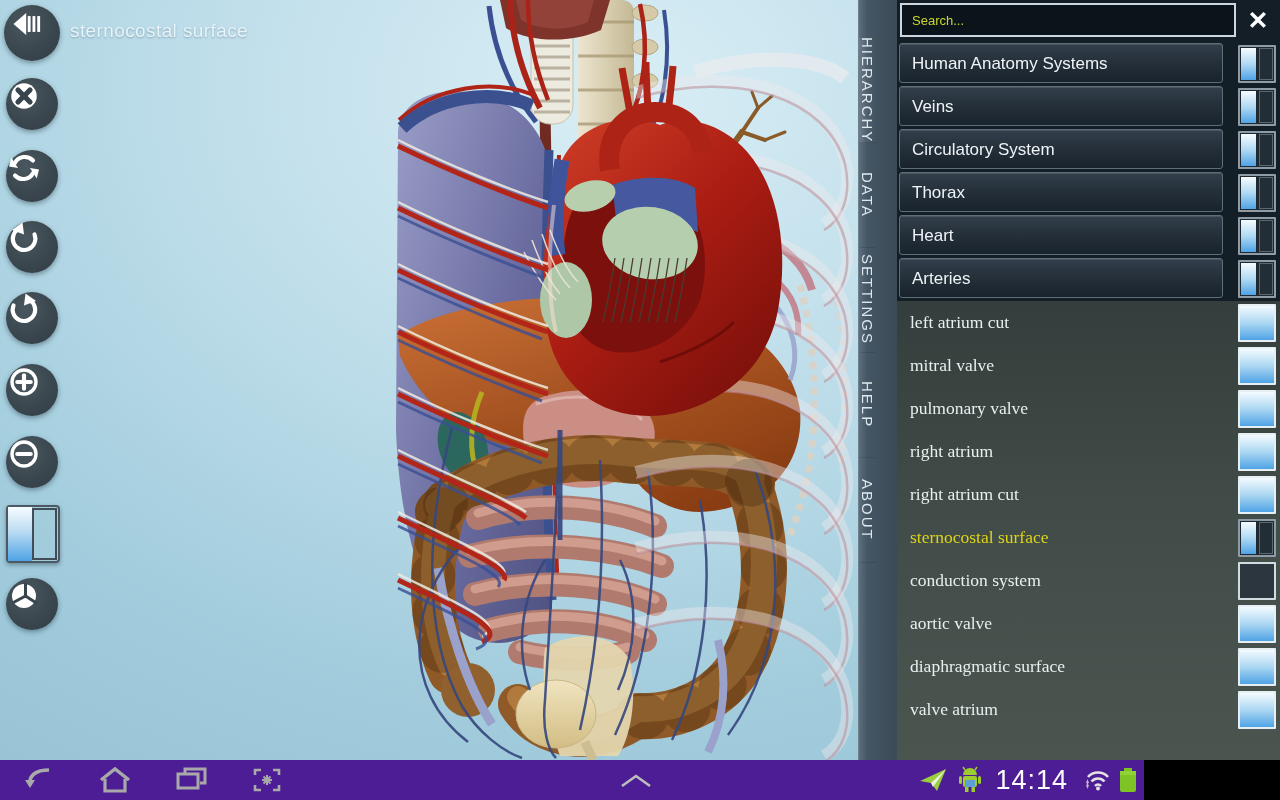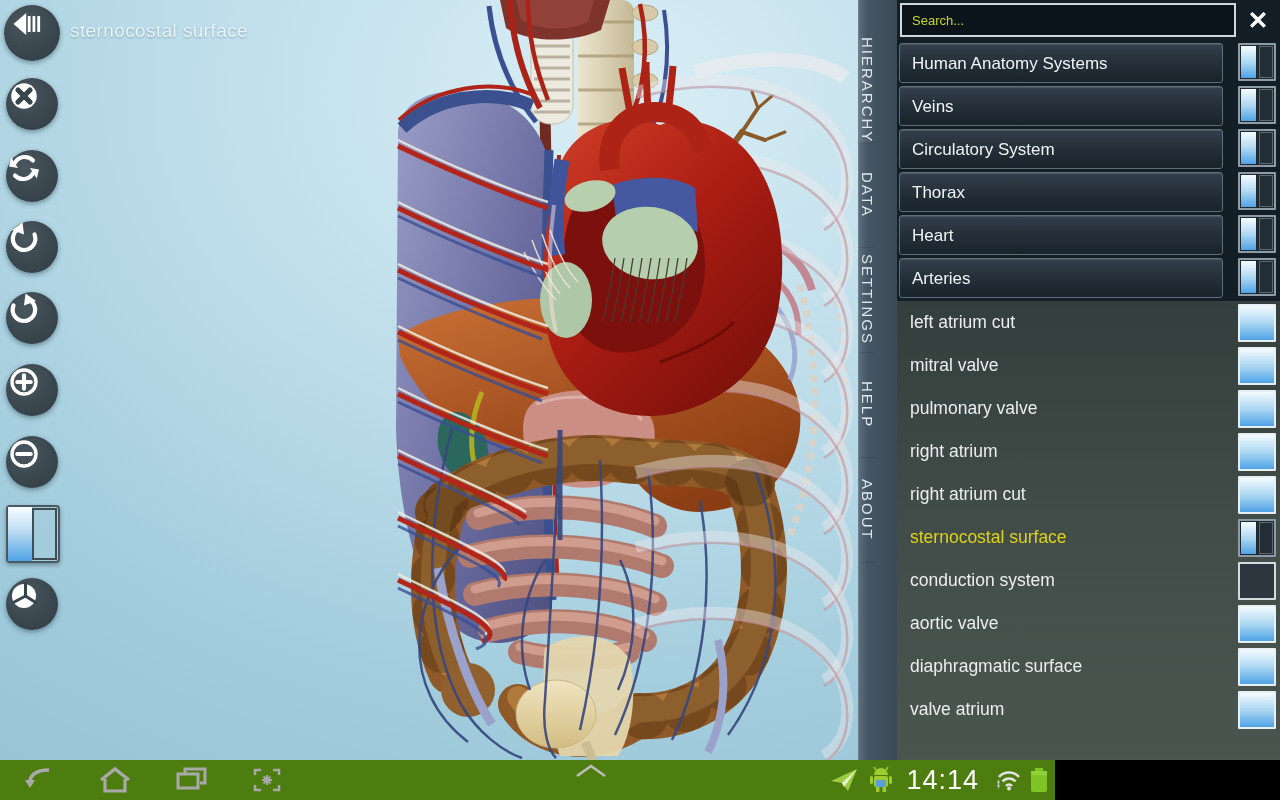--- a/index.html
+++ b/index.html
@@ -32,43 +32,43 @@
   .vtab.active{background:linear-gradient(90deg,rgba(255,255,255,.10),rgba(255,255,255,0));}
   
   .panel{position:absolute;left:897px;top:0;width:383px;height:760px;background:#141e27;}
   .search-row{display:flex;align-items:center;height:40px;}
   .search-box{flex:1;height:30px;margin:3px 0 3px 3px;background:#0c141b;
     border:2px solid #ccd8dd;display:flex;align-items:center;}
   .search-box input{width:100%;background:transparent;border:none;outline:none;
     font-family:"Liberation Sans",sans-serif;font-size:13px;color:#8b5cf6;padding:0 10px;}
   .search-box input::placeholder{color:#c8d72e;opacity:1;}
   .clear-btn{width:44px;text-align:center;color:#fff;font-size:25px;font-weight:700;cursor:pointer;line-height:40px;}
-  .group-row{display:flex;align-items:flex-start;height:40px;margin:3px 4px 0 2px;gap:15px;}
+  .group-row{display:flex;align-items:flex-end;height:40px;margin:3px 4px 0 2px;gap:15px;}
   .group-btn{flex:1;height:40px;line-height:40px;padding-left:12px;box-sizing:border-box;
     color:#eef3f6;font-size:17px;border:1px solid #5d6e79;border-radius:3px;cursor:pointer;
     background:linear-gradient(180deg,#333f4b 0%,#242f39 50%,#19232c 100%);
     box-shadow:inset 0 1px 0 rgba(255,255,255,.12);white-space:nowrap;overflow:hidden;}
   .parts-list{margin-top:3px;height:459px;overflow:hidden;
-    background:linear-gradient(180deg,#343f3d 0%,#414c48 45%,#4b5550 100%);}
+    background:linear-gradient(180deg,#343f3d 0%,#414c48 45%,#4b5550 100%);font-family:Liberation Serif, serif;}
   .part-row{display:flex;align-items:center;height:43px;padding:0 4px 0 13px;gap:5px;cursor:pointer;}
   .part-label{flex:1;color:#e9efef;font-size:17.5px;white-space:nowrap;overflow:hidden;}
   .part-row.selected .part-label{color:#ddd218;}
   
   .toggle{position:relative;flex:0 0 auto;width:34px;height:34px;border:2px solid #aebbc2;
     background:#27323a;cursor:pointer;border-radius:1px;}
   .toggle.full{border-color:#e6eff3;
     background:linear-gradient(180deg,#f4fbff 0%,#a8d5f1 52%,#4fa3e6 100%);}
   .toggle.empty{border-color:#d2dce0;background:#2b363e;}
   .toggle.partial{border-color:#8d9ca6;background:#1e2931;}
   .toggle.partial .h{position:absolute;top:1px;bottom:1px;}
   .toggle.partial .h.l{left:1px;width:15px;background:linear-gradient(180deg,#f6fcff 0%,#b0d9f3 50%,#4fa3e6 100%);}
   .toggle.partial .h.r{right:1px;width:12px;background:#222d35;border:1px solid #5a6872;}
   
-  .sysbar{position:absolute;left:0;top:760px;width:1055px;height:40px;background:#4d7c0f;
-    display:flex;}
+  .sysbar{position:absolute;left:0;top:760px;width:1144px;height:40px;background:#4c1d95;
+    display:flex;align-items:center;}
   .nav-icons{display:flex;align-items:center;gap:42px;padding-left:22px;width:330px;}
   .nav-btn{width:34px;height:30px;display:flex;align-items:center;justify-content:center;cursor:pointer;}
   .bar-center{flex:1;display:flex;justify-content:center;}
   .bar-right{display:flex;align-items:center;gap:8px;padding-right:6px;}
   .clock{color:#fdfdfd;font-size:27px;letter-spacing:1px;margin:0 4px;}
 </style>
 </head>
 <body>
 
 <div class="screen">

